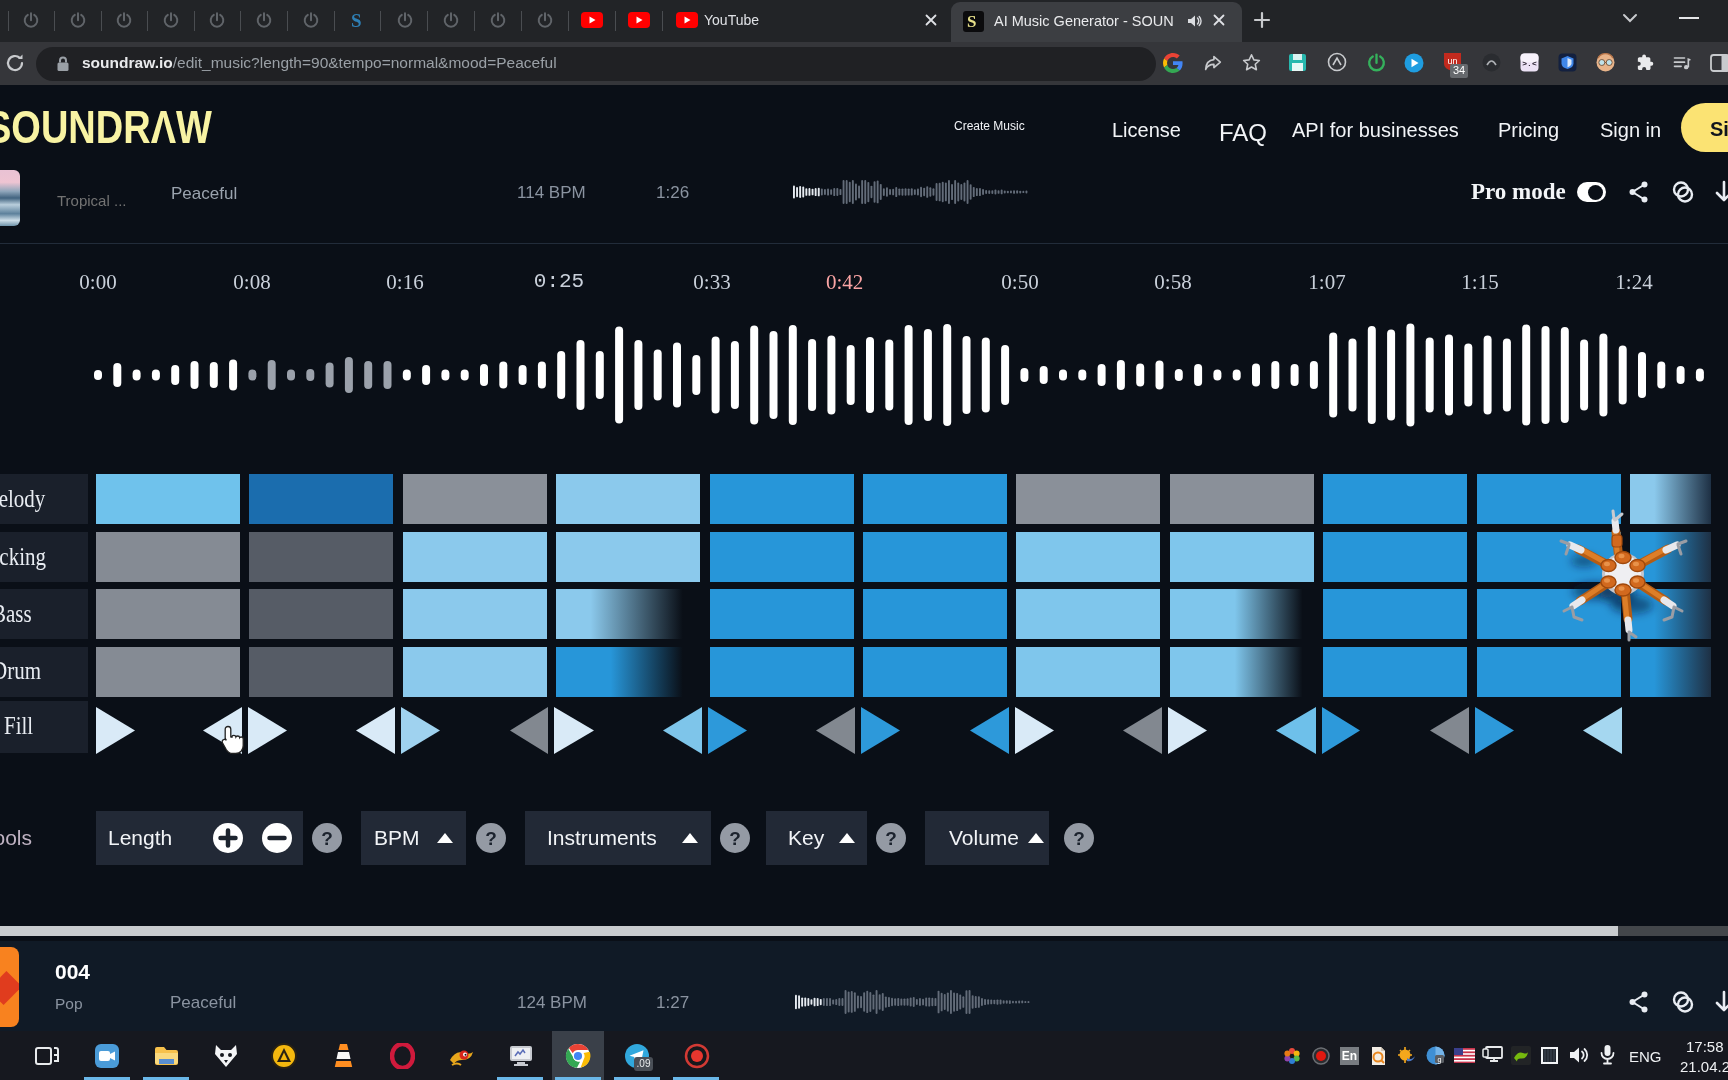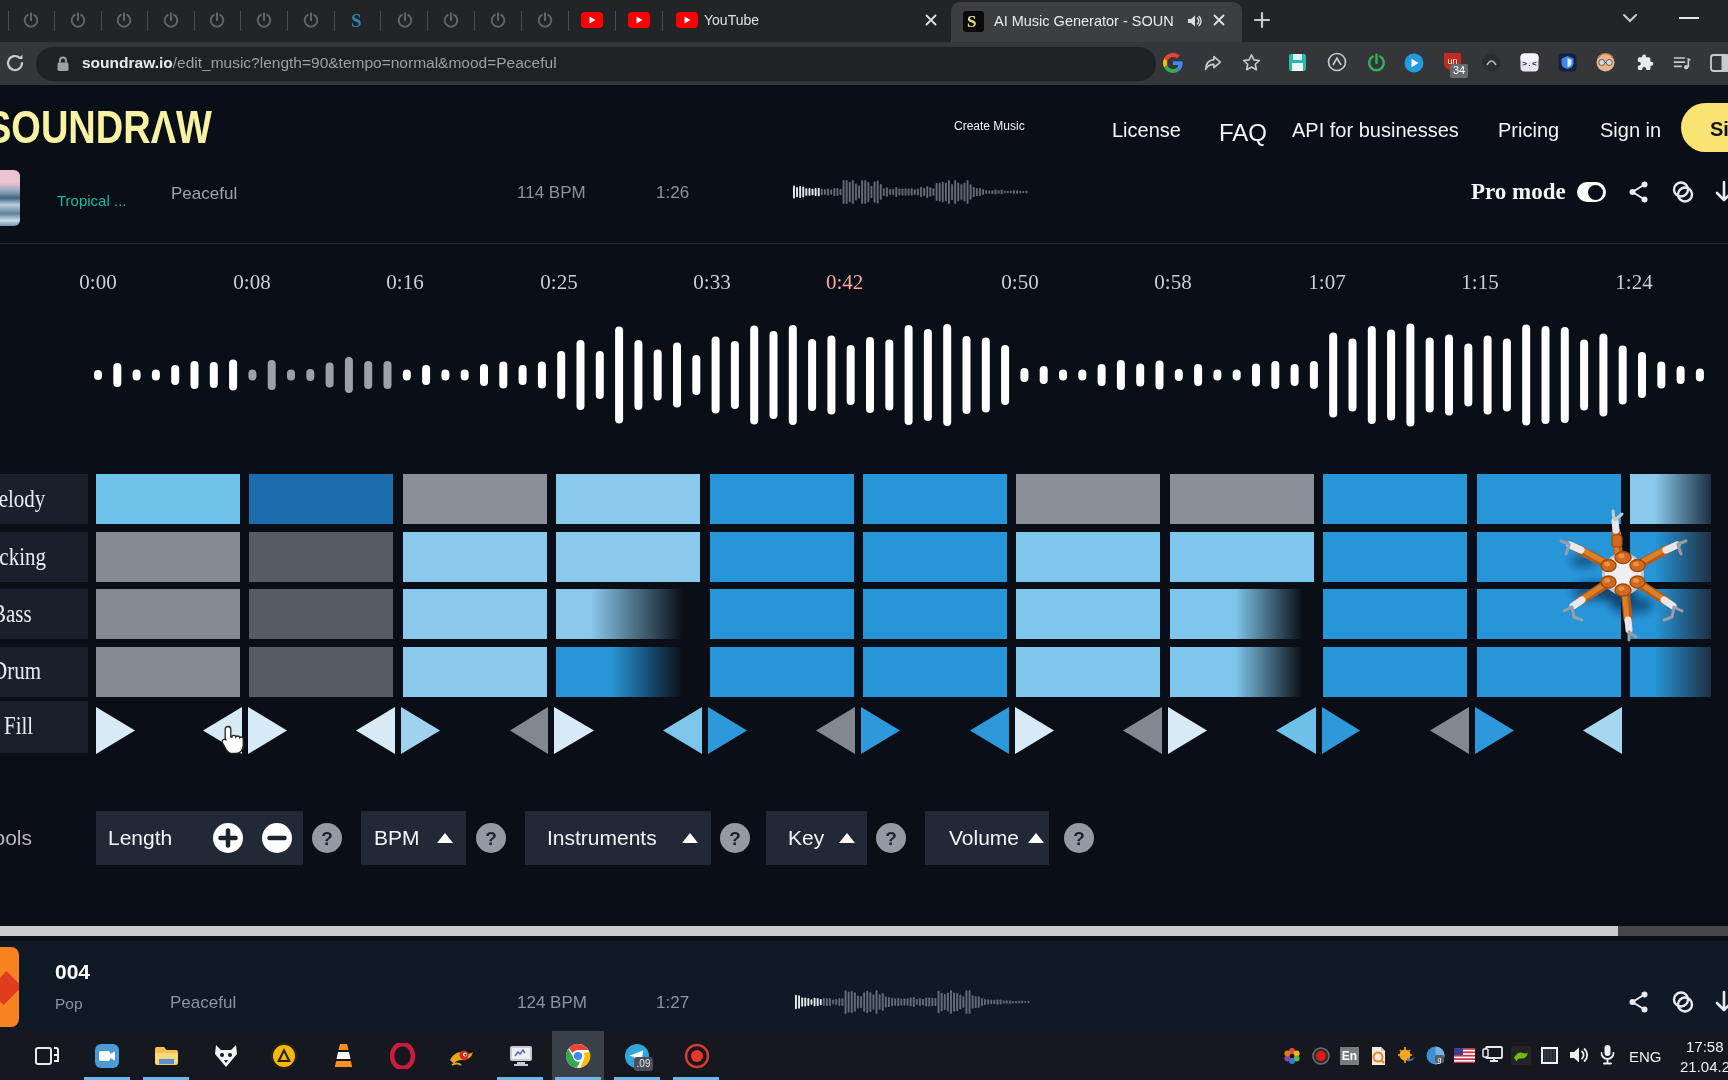--- a/index.html
+++ b/index.html
@@ -185,21 +185,21 @@
 <div class="abs" style="left:-14px;top:106px;font-weight:bold;font-size:38px;letter-spacing:0px;color:#f8f3a3;transform:scaleY(1.22);transform-origin:0 50%">SOUNDRΛW</div>
 <div class="abs" style="left:954px;top:119px;font-size:12px;color:#f2f4f7">Create Music</div>
 <div class="abs" style="left:1112px;top:119px;font-size:20px;color:#f2f4f7">License</div>
 <div class="abs" style="left:1219px;top:119px;font-size:24px;color:#f2f4f7">FAQ</div>
 <div class="abs" style="left:1292px;top:119px;font-size:20px;color:#f2f4f7">API for businesses</div>
 <div class="abs" style="left:1498px;top:119px;font-size:20px;color:#f2f4f7">Pricing</div>
 <div class="abs" style="left:1600px;top:119px;font-size:20px;color:#f2f4f7">Sign in</div>
 <div class="abs" style="left:1681px;top:103px;width:120px;height:49px;background:#fbe373;border-radius:25px"></div>
 <div class="abs" style="left:1710px;top:118px;font-size:20px;font-weight:bold;color:#10151d">Sig</div>
 <div class="abs" style="left:-8px;top:170px;width:28px;height:56px;border-radius:6px;background:linear-gradient(180deg,#e9c2d4 0%,#eec4d2 22%,#8fa6bb 38%,#41637f 50%,#b9cedc 62%,#5d819c 78%,#cddee8 90%,#6f93aa 100%)"></div>
-<div class="abs" style="left:57px;top:192px;font-size:15px;color:#14b8a6">Tropical ...</div>
+<div class="abs" style="left:57px;top:192px;font-size:15px;color:#737373">Tropical ...</div>
 <div class="abs" style="left:171px;top:184px;font-size:17px;color:#9aa3ae">Peaceful</div>
 <div class="abs" style="left:517px;top:183px;font-size:17px;color:#8a93a0">114 BPM</div>
 <div class="abs" style="left:656px;top:183px;font-size:17px;color:#8a93a0">1:26</div>
 <svg class="abs" style="left:793px;top:179px" width="236" height="26" viewBox="0 0 236 26">
       <rect x="0.0" y="6.6" width="1.9" height="12.8" rx="0.9" fill="#e6ebf1"></rect>
       <rect x="3.1" y="7.9" width="1.9" height="10.3" rx="0.9" fill="#e6ebf1"></rect>
       <rect x="6.2" y="7.1" width="1.9" height="11.8" rx="0.9" fill="#e6ebf1"></rect>
       <rect x="9.3" y="7.6" width="1.9" height="10.8" rx="0.9" fill="#e6ebf1"></rect>
       <rect x="12.4" y="9.2" width="1.9" height="7.6" rx="0.9" fill="#e6ebf1"></rect>
       <rect x="15.5" y="9.1" width="1.9" height="7.7" rx="0.9" fill="#e6ebf1"></rect>
@@ -287,21 +287,21 @@
       <circle cx="11" cy="10.5" r="7" stroke="#e8ecf2" stroke-width="2.4" fill="none"></circle>
       <circle cx="15" cy="15.5" r="7" stroke="#e8ecf2" stroke-width="2.4" fill="none"></circle>
     </svg>
 <svg class="abs" style="left:1714px;top:180px" width="20" height="24" viewBox="0 0 20 24">
       <path d="M10 2 V19 M3 13 L10 20 L17 13" stroke="#e8ecf2" stroke-width="2.6" fill="none" stroke-linecap="round" stroke-linejoin="round"></path>
     </svg>
 <div class="abs" style="left:0;top:243px;width:1728px;height:1px;background:#222c3a"></div>
 <div class="abs" style="left:58px;top:270px;width:80px;text-align:center;font-size:21px;color:#c9d0da;font-family:'Liberation Serif',serif">0:00</div>
 <div class="abs" style="left:212px;top:270px;width:80px;text-align:center;font-size:21px;color:#c9d0da;font-family:'Liberation Serif',serif">0:08</div>
 <div class="abs" style="left:365px;top:270px;width:80px;text-align:center;font-size:21px;color:#c9d0da;font-family:'Liberation Serif',serif">0:16</div>
-<div class="abs" style="left:519px;top:270px;width:80px;text-align:center;font-size:21px;color:#c9d0da;font-family:Liberation Serif, serif">0:25</div>
+<div class="abs" style="left:519px;top:270px;width:80px;text-align:center;font-size:21px;color:#c9d0da;font-family:Liberation Mono, monospace">0:25</div>
 <div class="abs" style="left:672px;top:270px;width:80px;text-align:center;font-size:21px;color:#c9d0da;font-family:'Liberation Serif',serif">0:33</div>
 <div class="abs" style="left:826px;top:270px;width:80px;font-size:21px;color:#fca5a5;font-family:'Liberation Serif',serif">0:42</div>
 <div class="abs" style="left:980px;top:270px;width:80px;text-align:center;font-size:21px;color:#c9d0da;font-family:'Liberation Serif',serif">0:50</div>
 <div class="abs" style="left:1133px;top:270px;width:80px;text-align:center;font-size:21px;color:#c9d0da;font-family:'Liberation Serif',serif">0:58</div>
 <div class="abs" style="left:1287px;top:270px;width:80px;text-align:center;font-size:21px;color:#c9d0da;font-family:'Liberation Serif',serif">1:07</div>
 <div class="abs" style="left:1440px;top:270px;width:80px;text-align:center;font-size:21px;color:#c9d0da;font-family:'Liberation Serif',serif">1:15</div>
 <div class="abs" style="left:1594px;top:270px;width:80px;text-align:center;font-size:21px;color:#c9d0da;font-family:'Liberation Serif',serif">1:24</div>
 <svg class="abs" style="left:0;top:295px" width="1728" height="160" viewBox="0 0 1728 160">
       <rect x="94.0" y="75.0" width="8" height="10" rx="4" fill="#ffffff"></rect>
       <rect x="113.3" y="68.0" width="8" height="24" rx="4" fill="#ffffff"></rect>

